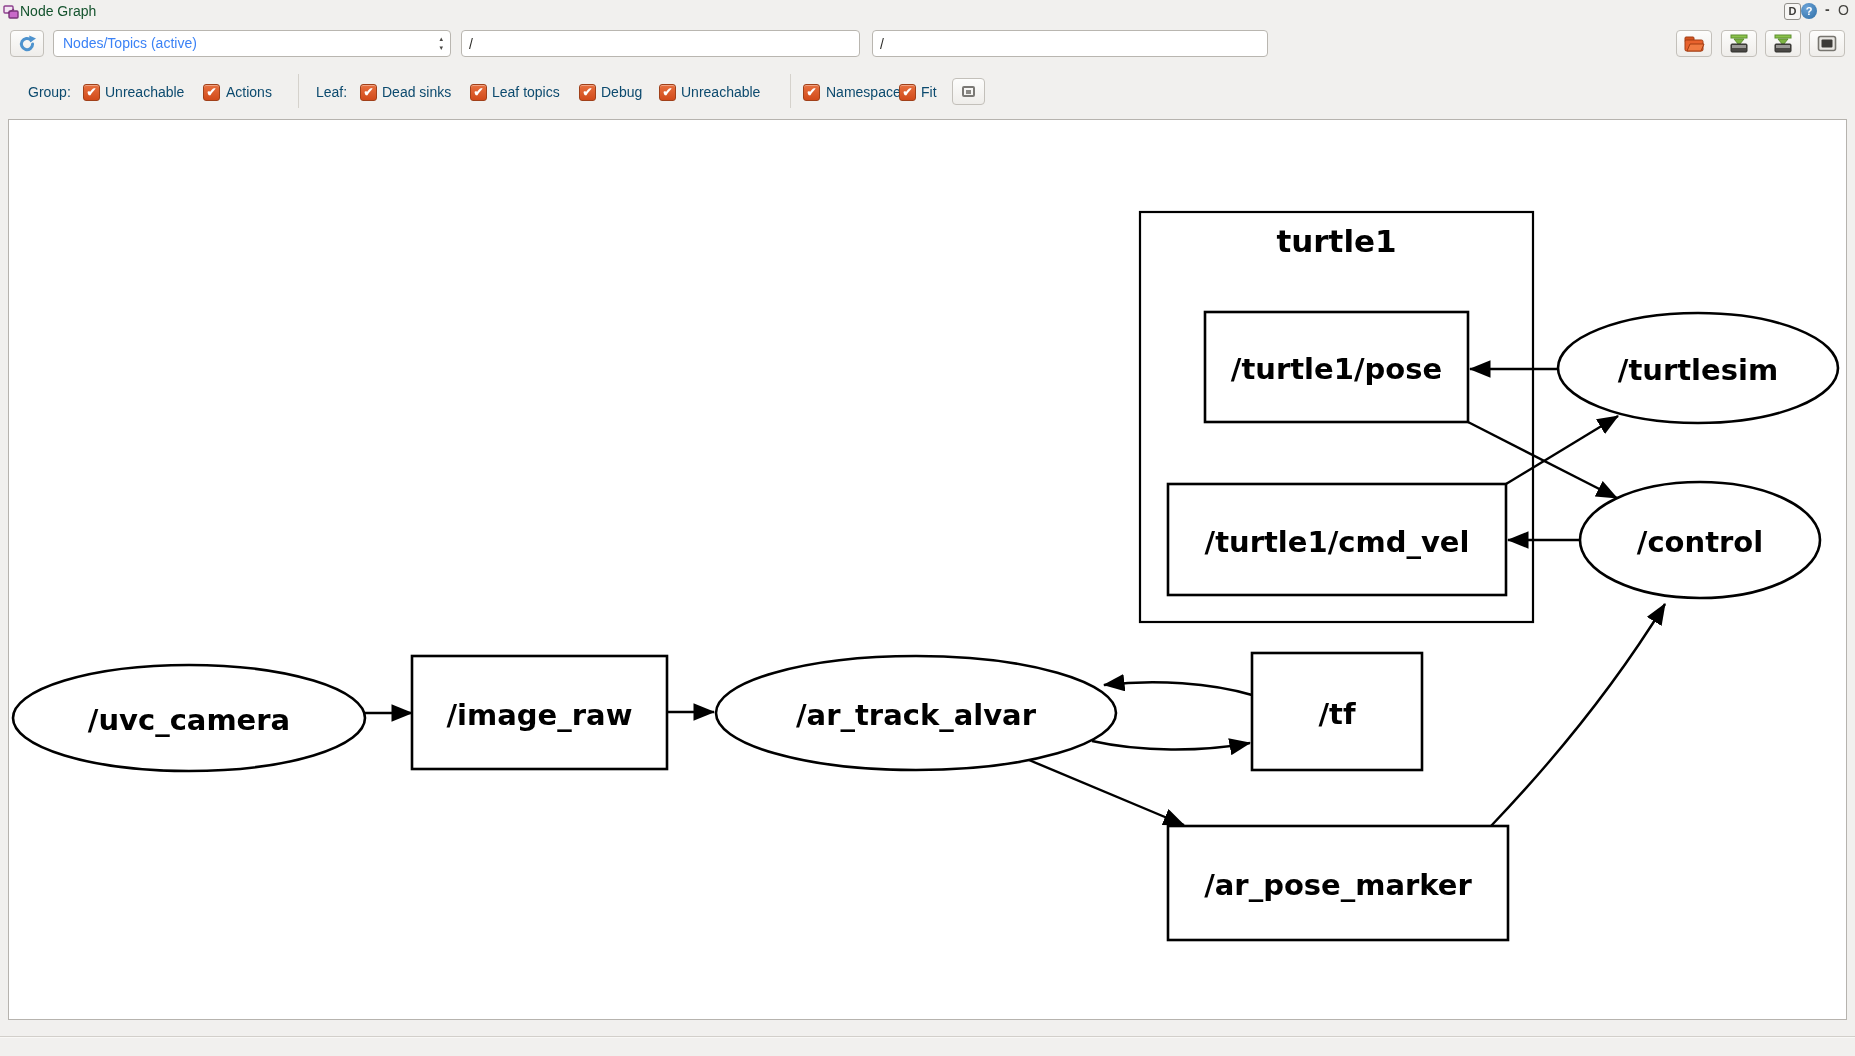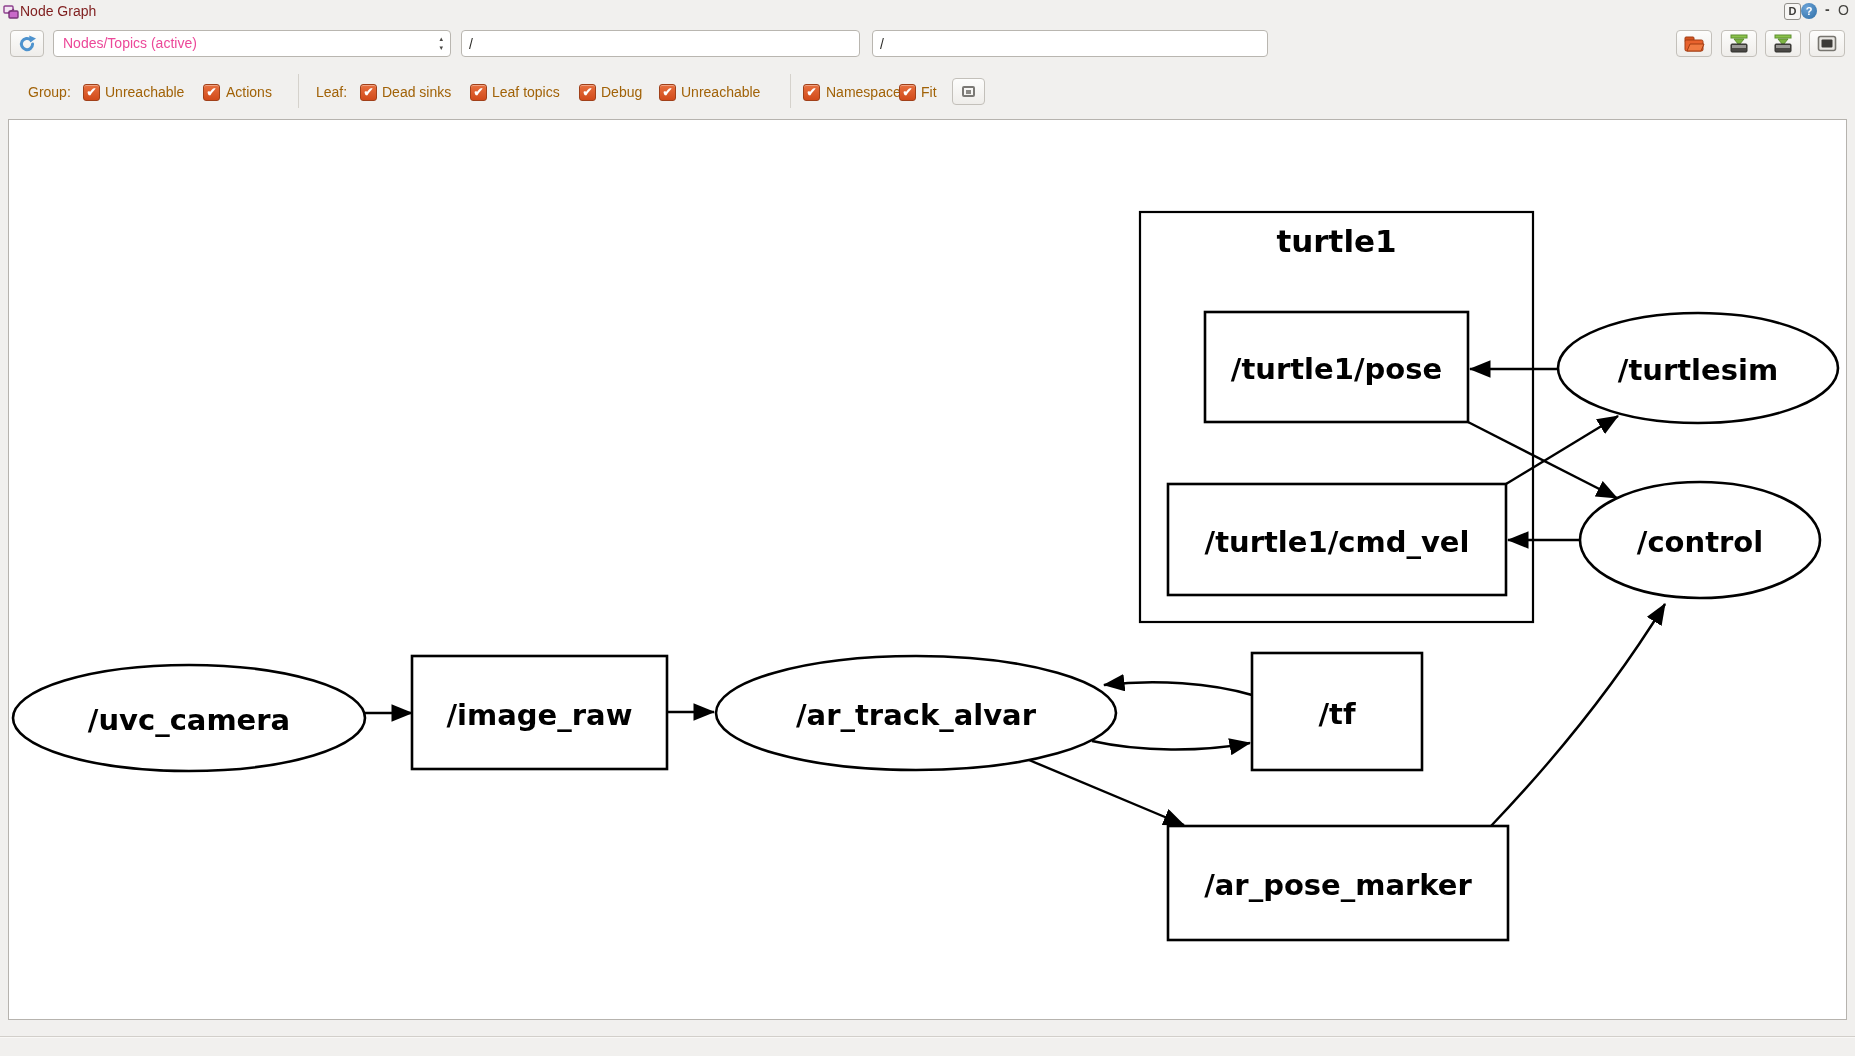--- a/index.html
+++ b/index.html
@@ -6,55 +6,55 @@
   body{
     width:1855px;height:1056px;position:relative;overflow:hidden;
     background:#f1f0ee;
     font-family:"Liberation Sans",sans-serif;
     color:#3a3935;
     -webkit-font-smoothing:antialiased;
   }
   
   .titlebar{position:absolute;left:0;top:0;width:100%;height:24px;}
   .title-icon{position:absolute;left:3px;top:4px;width:16px;height:16px;}
-  .win-title{position:absolute;left:20px;top:3px;font-size:14px;color:#7f1d1d;}
+  .win-title{position:absolute;left:20px;top:3px;font-size:14px;color:#14532d;}
   .winctl{position:absolute;top:3px;font-size:12px;color:#454440;}
   .ctl-dock{left:1784px;width:15px;height:15px;border:1px solid #908e89;border-radius:3px;
     background:#f7f6f4;text-align:center;line-height:15px;font-weight:bold;font-size:11px;color:#3c3b38;}
   .ctl-help{left:1801px;width:16px;height:16px;border-radius:50%;
     background:radial-gradient(circle at 35% 30%, #6aa3d8, #2e6da4);color:#fff;text-align:center;
     line-height:16px;font-weight:bold;font-size:11px;}
   .ctl-min{left:1825px;top:1px;font-size:14px;font-weight:bold;}
   .ctl-float{left:1838px;top:2px;font-size:14px;}
   
   .btn{
     position:absolute;box-sizing:border-box;
     border:1px solid #c3c0ba;border-radius:4px;
     background:linear-gradient(#fdfdfc,#efedea);
     display:flex;align-items:center;justify-content:center;
   }
   .refresh-btn{left:10px;top:30px;width:34px;height:27px;}
   .combo{
     position:absolute;left:53px;top:30px;width:398px;height:27px;box-sizing:border-box;
     background:#fff;border:1px solid #b9b6b0;border-radius:4px;
   }
-  .combo-text{position:absolute;left:9px;top:4px;font-size:14px;color:#ec4899;}
+  .combo-text{position:absolute;left:9px;top:4px;font-size:14px;color:#3b82f6;}
   .combo-arrows{position:absolute;right:7px;top:3px;display:flex;flex-direction:column;align-items:center;}
   .combo-arrows span{font-size:7px;line-height:9px;color:#4a4946;}
   .filter-input{
     position:absolute;top:30px;height:27px;box-sizing:border-box;
     background:#fff;border:1px solid #b9b6b0;border-radius:4px;
     font-family:"Liberation Sans",sans-serif;font-size:14px;color:#2d2c29;padding:0 7px;outline:none;
   }
   .filter1{left:461px;width:399px;}
   .filter2{left:872px;width:396px;}
   .act-btn{top:30px;width:36px;height:27px;}
   .act1{left:1676px;} .act2{left:1721px;} .act3{left:1765px;} .act4{left:1809px;}
   
-  .row2-label{position:absolute;top:84px;font-size:14px;color:#a16207;}
+  .row2-label{position:absolute;top:84px;font-size:14px;color:#0c4a6e;}
   .cb{
     position:absolute;top:84px;width:17px;height:17px;box-sizing:border-box;
     border:1px solid #a04019;border-radius:3px;
     background:linear-gradient(#e8703f,#d14a1a);
     color:#fff;text-align:center;line-height:15px;font-size:12px;font-weight:bold;
     box-shadow:inset 0 1px 0 rgba(255,255,255,.35);
   }
   .vsep{position:absolute;top:74px;width:1px;height:34px;background:#d5d2cc;}
   .fit-btn{left:952px;top:78px;width:33px;height:27px;}
   .fit-icon{width:13px;height:11px;border:2px solid #7a7874;border-radius:2px;

